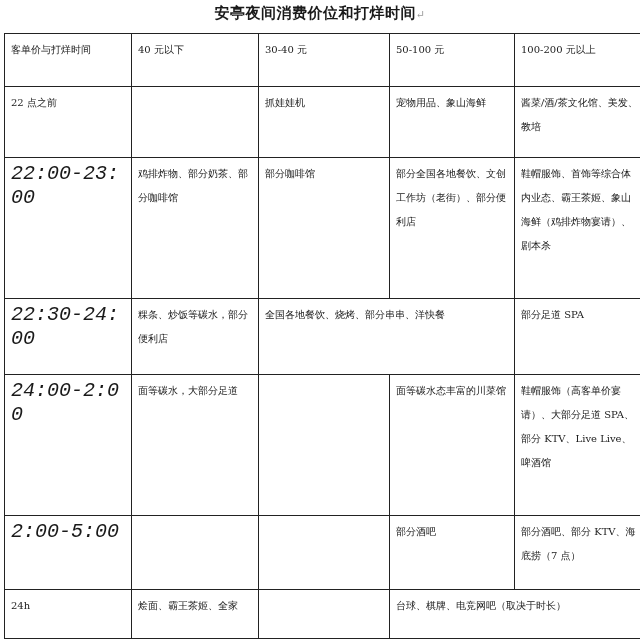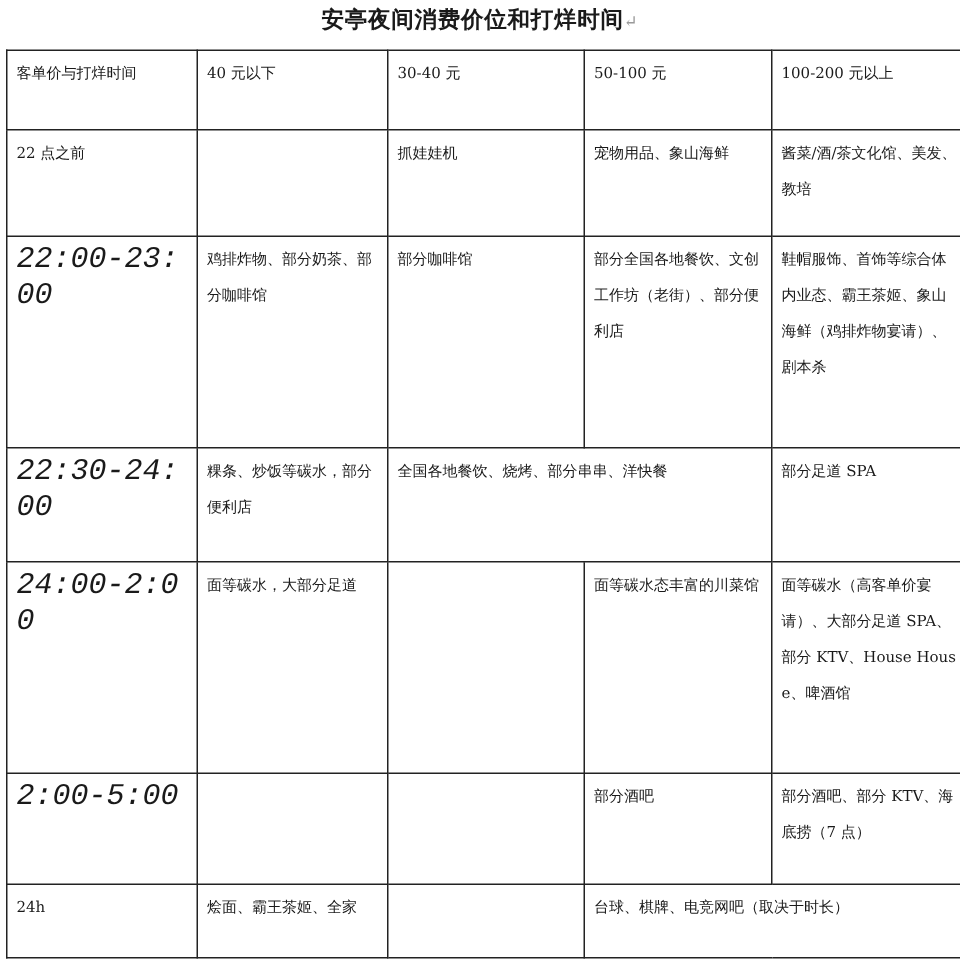--- a/index.html
+++ b/index.html
@@ -57,21 +57,21 @@
     <td class="mono">22:30-24:00</td>
     <td>粿条、炒饭等碳水，部分便利店</td>
     <td colspan="2">全国各地餐饮、烧烤、部分串串、洋快餐</td>
     <td>部分足道 SPA</td>
   </tr>
   <tr style="height:141px">
     <td class="mono">24:00-2:00</td>
     <td>面等碳水，大部分足道</td>
     <td></td>
     <td><span>面等碳水</span><span class="ul">态丰富</span><span>的川菜馆</span></td>
-    <td><span>面等碳水（</span><span class="ul">高客单价</span><span>宴请）、大部分足道 SPA、部分 KTV、House House、啤酒馆</span></td>
+    <td><span>鞋帽服饰（</span><span class="ul">高客单价</span><span>宴请）、大部分足道 SPA、部分 KTV、Live Live、啤酒馆</span></td>
   </tr>
   <tr style="height:74px">
     <td class="mono">2:00-5:00</td>
     <td></td>
     <td></td>
     <td>部分酒吧</td>
     <td>部分酒吧、部分 KTV、海底捞（7 点）</td>
   </tr>
   <tr style="height:49px">
     <td>24h</td>

